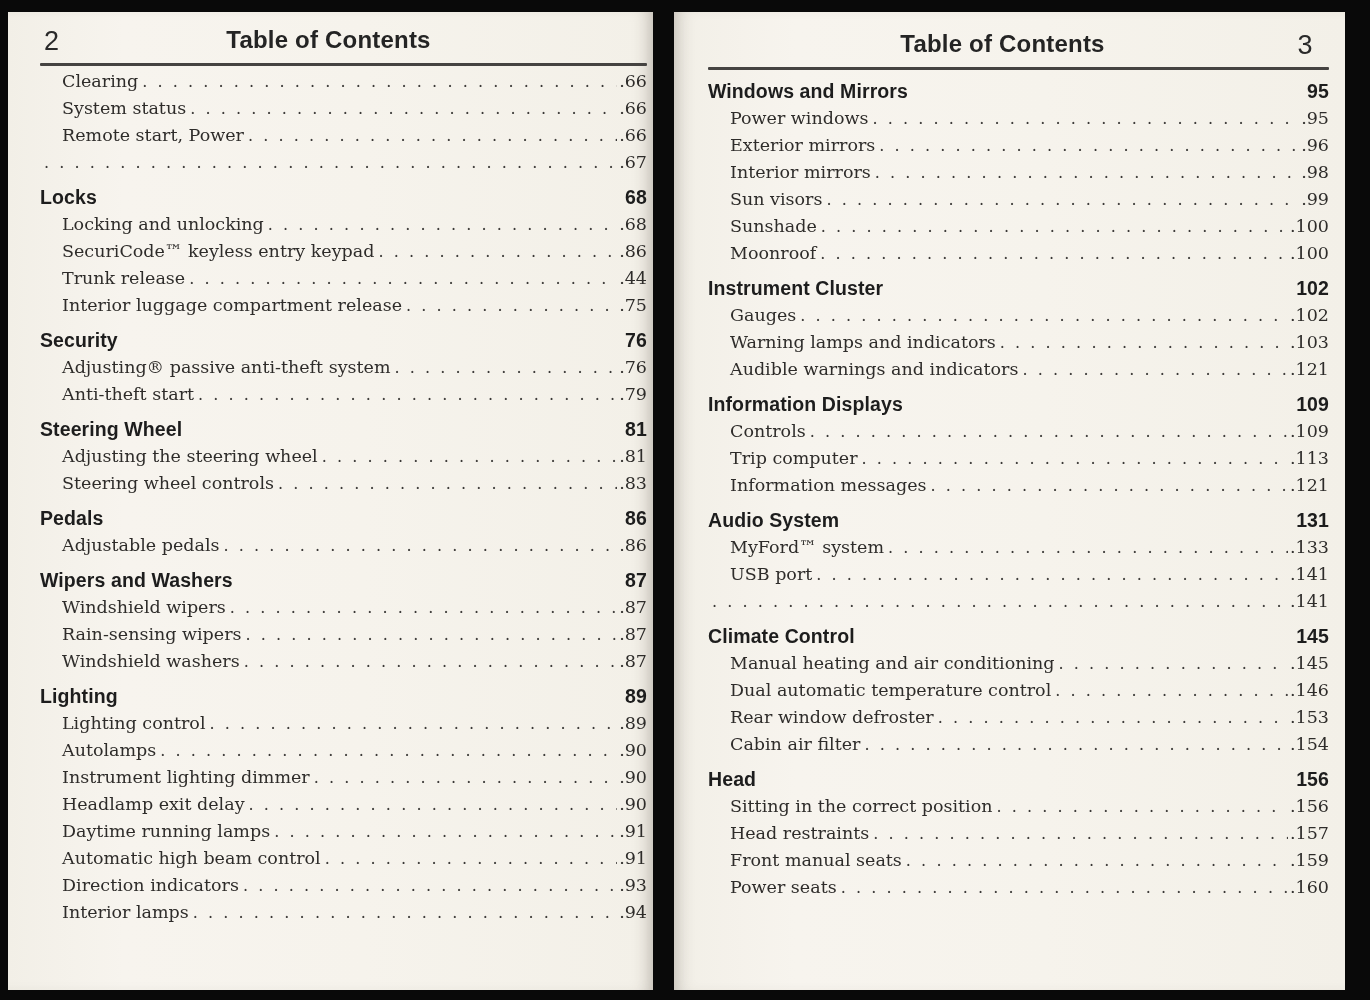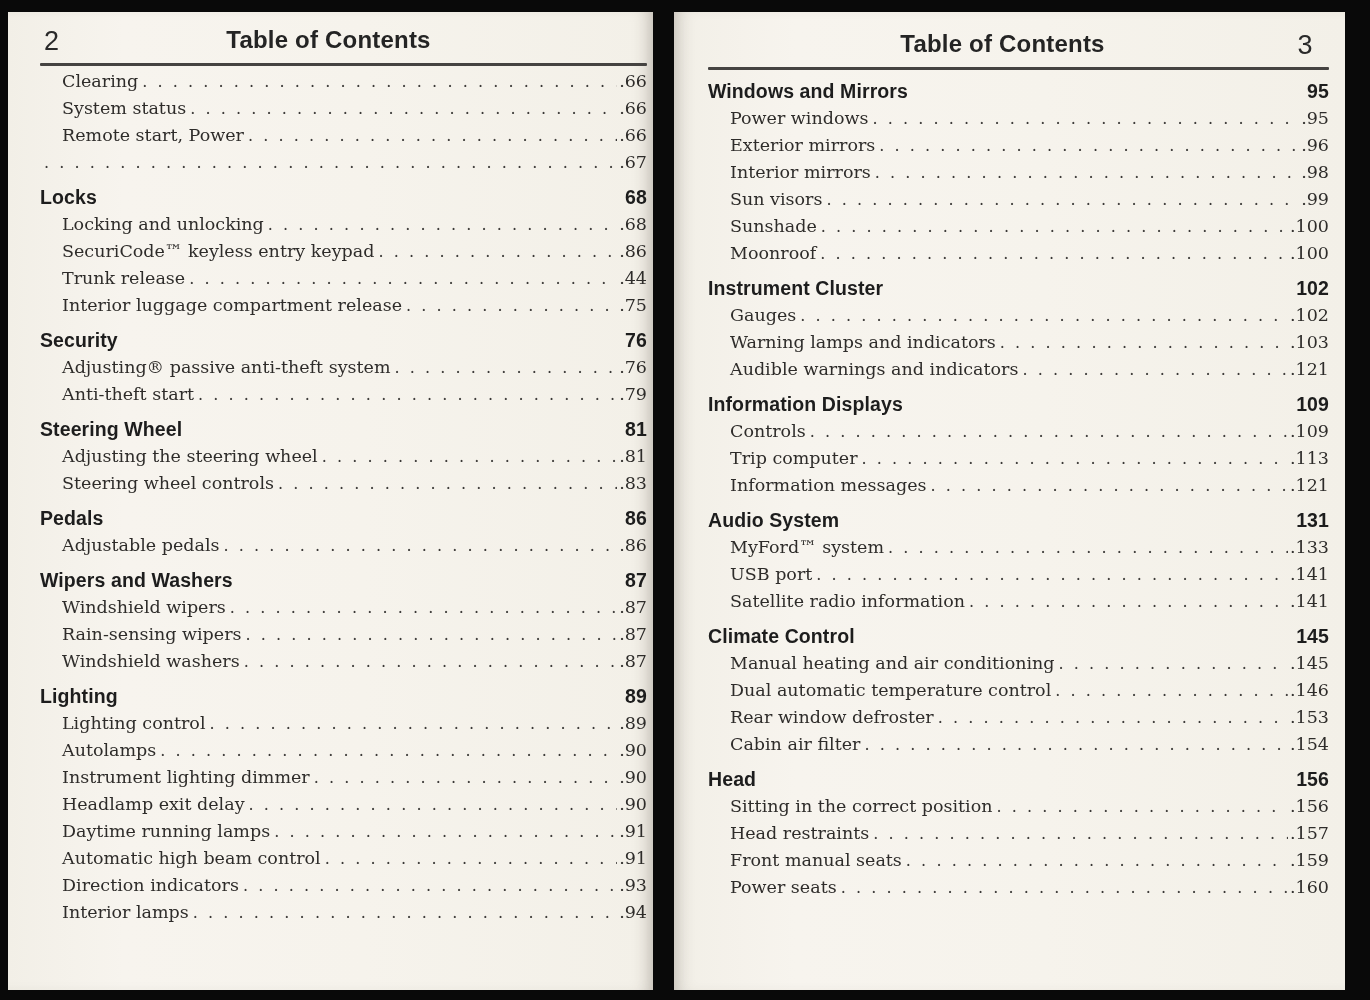--- a/index.html
+++ b/index.html
@@ -357,21 +357,20 @@
         <span class="entry-label">MyFord™ system</span>
         <span class="dots"></span>
         <span class="entry-page">133</span>
       </div>
       <div class="entry">
         <span class="entry-label">USB port</span>
         <span class="dots"></span>
         <span class="entry-page">141</span>
       </div>
       <div class="entry">
-        <span class="entry-label">Satellite radio information</span>
         <span class="dots"></span>
         <span class="entry-page">141</span>
       </div>
       <div class="section-head">
         <span class="section-label">Climate Control</span>
         <span class="section-page">145</span>
       </div>
       <div class="entry">
         <span class="entry-label">Manual heating and air conditioning</span>
         <span class="dots"></span>

